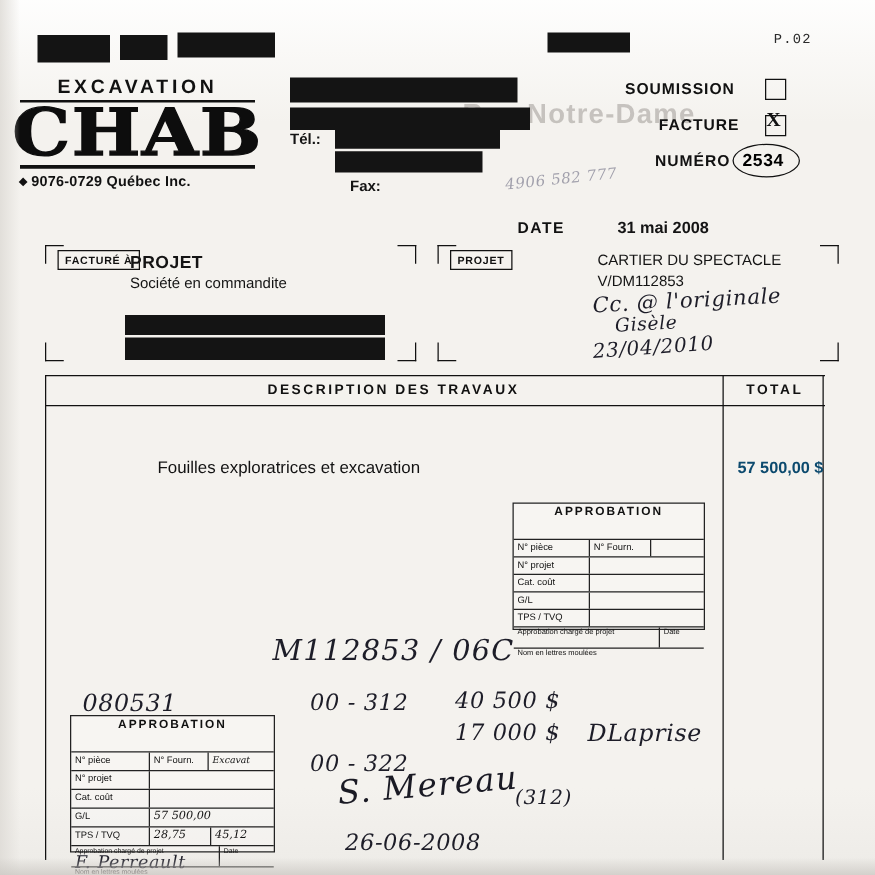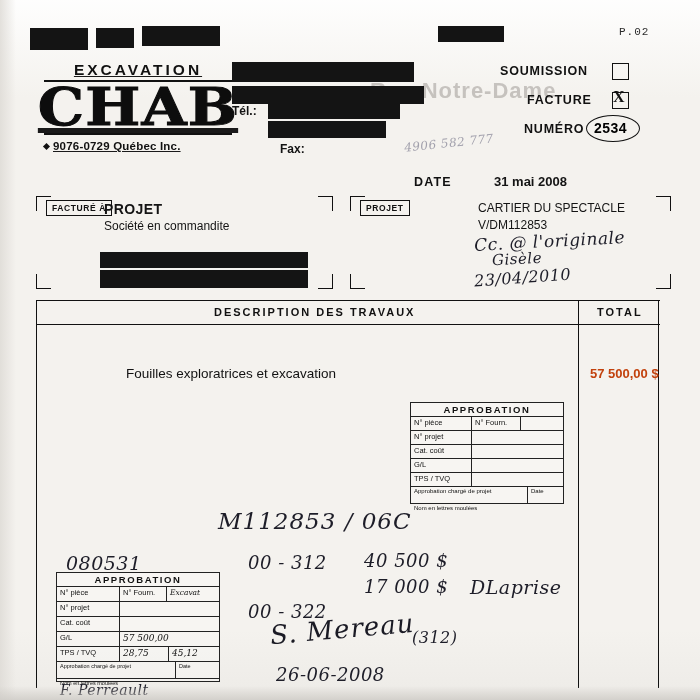--- a/index.html
+++ b/index.html
@@ -41,24 +41,23 @@
     position: absolute;
     font-family: "Liberation Mono", monospace;
     font-size: 11px;
     letter-spacing: 1px;
     color: #2b2b2b;
   }
 
   
   .logo-wrap {
     position: absolute;
-    left: 44px;
+    left: 16px;
     top: 62px;
     width: 188px;
-    text-decoration: underline;
   }
   .logo-excav {
     font-family: "Liberation Sans", sans-serif;
     font-weight: bold;
     font-size: 15.5px;
     letter-spacing: 3.0px;
     color: #111;
     text-align: center;
     line-height: 1;
   }
@@ -188,36 +187,36 @@
   }
   .row-desc {
     position: absolute;
     font-size: 13.5px;
     color: #121212;
   }
   .row-total {
     position: absolute;
     font-size: 13px;
     font-weight: bold;
-    color: #c2410c;
+    color: #0c4a6e;
   }
 
   
   .approb {
     position: absolute;
     border: 1.3px solid #222;
     background: rgba(255,255,255,0.25);
   }
   .approb .title {
     text-align: center;
     font-size: 9.5px;
     font-weight: bold;
     letter-spacing: 1.6px;
     border-bottom: 1.1px solid #222;
-    padding: 1px 0 1px 0;
+    padding: 1px 0 16px 0;
     color: #111;
   }
   .approb .r {
     display: flex;
     border-bottom: 1.1px solid #222;
     font-size: 7.5px;
     color: #111;
   }
   .approb .r:last-child { border-bottom: none; }
   .approb .c {

